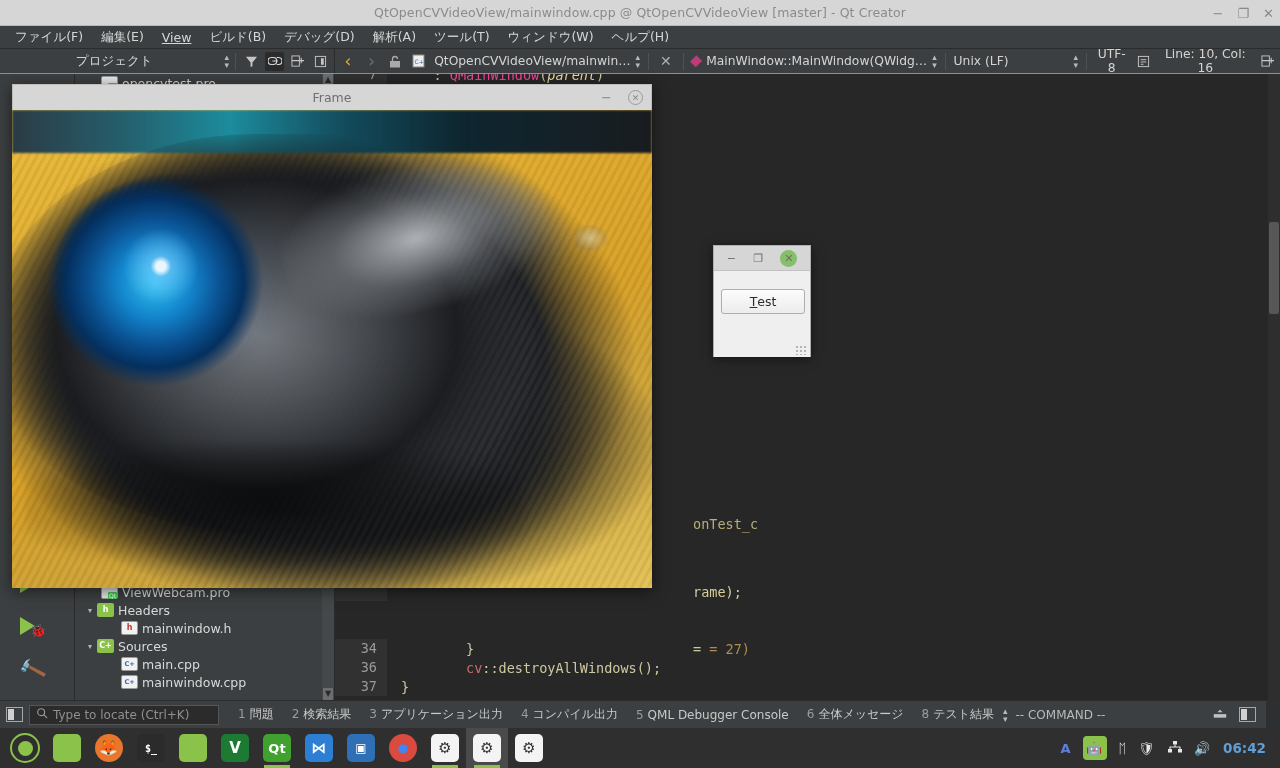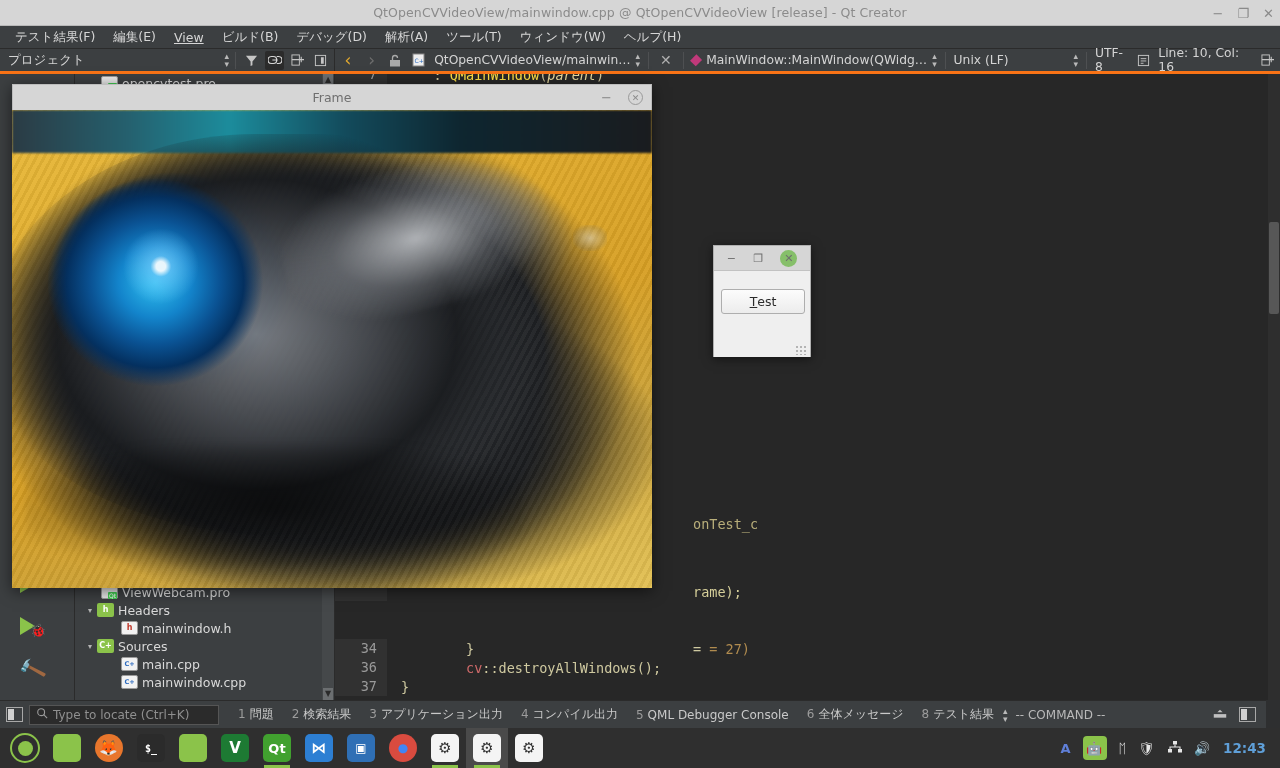--- a/index.html
+++ b/index.html
@@ -28,21 +28,21 @@
   .menubar {
     height: 23px; background: #3c3f41; display: flex; align-items: center;
     padding-left: 6px; gap: 0px; border-bottom: 1px solid #2b2b2b;
   }
   .menubar .mi {
     font-size: 12.5px; color: #d6d6d6; padding: 3px 9px; white-space: nowrap;
   }
 
   .toolrow {
     height: 25px; background: #3c3f41; display: flex; align-items: stretch;
-    border-bottom: 3px solid #f97316; font-size: 12px; color: #cfcfcf;
+    border-bottom: 1px solid #f97316; font-size: 12px; color: #cfcfcf; text-align: center;
   }
   .tr-left {
     width: 335px; display: flex; align-items: center; gap: 4px;
     padding: 0 4px 0 8px; border-right: 1px solid #2b2b2b;
   }
   .tr-left .lbl { flex: 1; color: #d4d4d4; font-size: 12.5px; }
   .tr-right { flex: 1; display: flex; align-items: center; gap: 6px; padding: 0 4px; }
   .ic { display: inline-flex; align-items: center; justify-content: center;
         width: 19px; height: 19px; color: #c6c6c6; font-size: 12px; }
   .ic.boxed { background: #2b2b2b; border-radius: 2px; }
@@ -94,21 +94,21 @@
   .tree .sb-thumb { position: absolute; right: 1px; width: 10px; background: #5a5d5f; border-radius: 2px; }
   .sb-arrow { position: absolute; right: 1px; width: 10px; height: 12px; background: #6b6e70;
               color: #2b2b2b; font-size: 8px; text-align: center; line-height: 12px; }
 
   .editor { flex: 1; background: #272727; position: relative; overflow: hidden;
             font-family: "DejaVu Sans Mono", "Liberation Mono", monospace; font-size: 13.5px; }
   .codeline { display: flex; height: 19px; align-items: center; white-space: pre; }
   .lno { width: 52px; text-align: right; padding-right: 10px; color: #9a9a9a;
          background: #313131; height: 19px; line-height: 19px; flex: 0 0 52px; }
   .ctext { padding-left: 14px; color: #d6cf9a; }
-  .k-red { color: #fde047; }
+  .k-red { color: #ec4899; }
   .k-pink { color: #cf6a6a; }
   .k-func { color: #e8dba0; font-style: italic; }
   .k-num { color: #b08b4f; }
   .k-plain { color: #cfc9a0; }
   .editor .vscroll { position: absolute; right: 0; top: 0; bottom: 0; width: 12px; background: #2e2e2e; }
   .editor .vthumb { position: absolute; right: 1px; width: 10px; background: #575757; border-radius: 2px; }
 
   
   .statusbar {
     position: absolute; bottom: 0; left: 0; right: 14px; height: 28px;
@@ -232,30 +232,30 @@
                  display: flex; align-items: center; justify-content: center; font-size: 13px; color: #2f2f2f; }
 </style>
 </head>
 <body>
 
 <div id="screen">
 
   <div id="qtcreator">
 
     <div class="titlebar">
-      <div class="ttl">QtOpenCVVideoView/mainwindow.cpp @ QtOpenCVVideoView [release] - Qt Creator</div>
+      <div class="ttl">QtOpenCVVideoView/mainwindow.cpp @ QtOpenCVVideoView [master] - Qt Creator</div>
       <div class="wbtns">
         <span>−</span>
         <span>❐</span>
         <span>✕</span>
       </div>
     </div>
 
     <div class="menubar">
-      <div class="mi">テスト結果(F)</div>
+      <div class="mi">ファイル(F)</div>
       <div class="mi">編集(E)</div>
       <div class="mi" style="text-decoration:underline;">View</div>
       <div class="mi">ビルド(B)</div>
       <div class="mi">デバッグ(D)</div>
       <div class="mi">解析(A)</div>
       <div class="mi">ツール(T)</div>
       <div class="mi">ウィンドウ(W)</div>
       <div class="mi">ヘルプ(H)</div>
     </div>
 
@@ -580,17 +580,17 @@
       <span>🛡</span>
       <span>
         <svg width="16" height="14" viewBox="0 0 16 14">
             <rect x="6" y="1" width="4" height="3.5" fill="#e6e6e6"></rect>
             <rect x="1" y="9" width="4" height="3.5" fill="#e6e6e6"></rect>
             <rect x="11" y="9" width="4" height="3.5" fill="#e6e6e6"></rect>
             <path d="M8 4.5v2.5M3 9V7h10v2" stroke="#e6e6e6" stroke-width="1.1" fill="none"></path>
           </svg>
       </span>
       <span>🔊</span>
-      <span class="clock">12:43</span>
+      <span class="clock">06:42</span>
     </div>
   </div>
 
 </div>
 
 </body></html>

